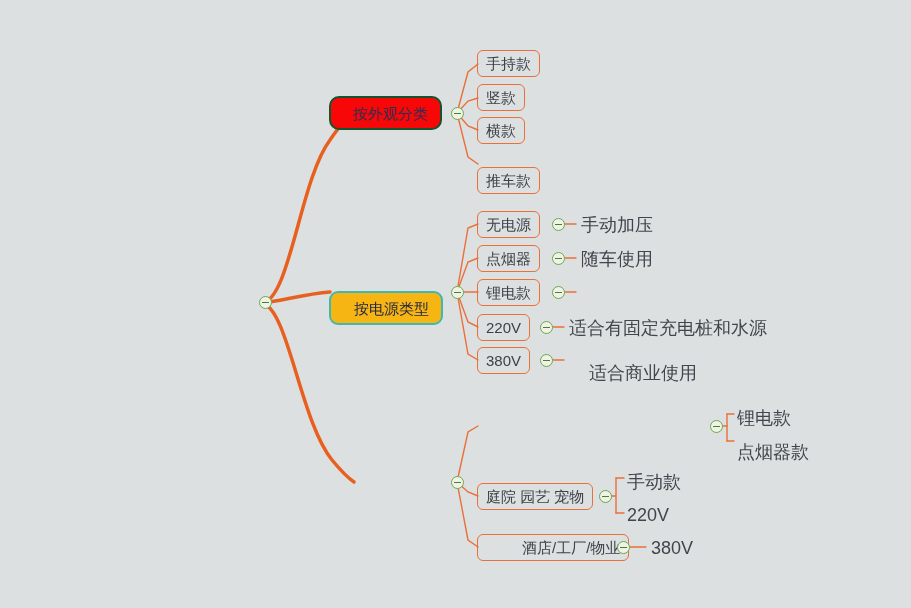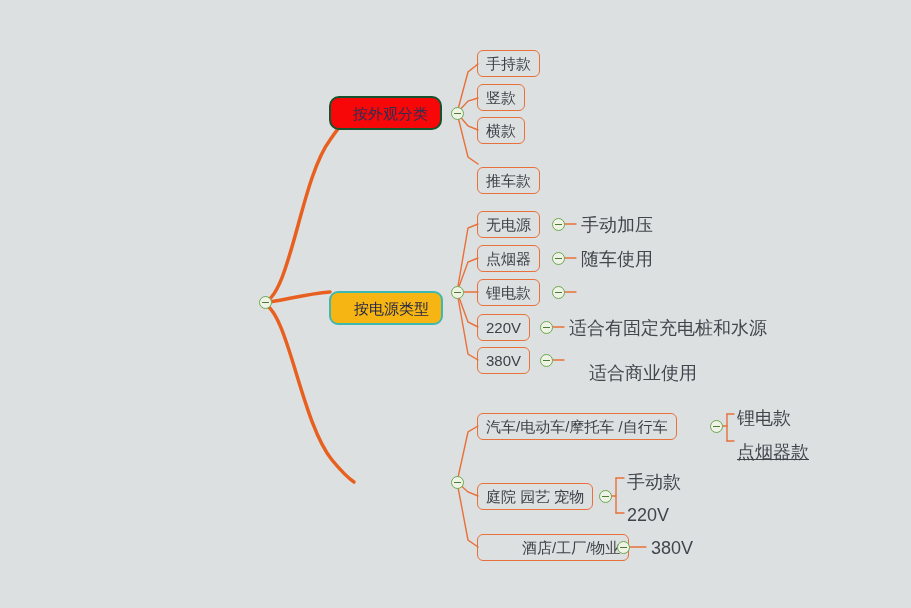--- a/index.html
+++ b/index.html
@@ -252,28 +252,25 @@
   <div class="node leaf" style="left:477px; top:347px;">
     <span>380V</span>
   </div>
   <div class="toggle" style="left:540px; top:354px;"></div>
   <div class="node plain" style="left:589px; top:350px;margin-top:12px;">
     <span>适合商业使用</span>
   </div>
 
   <div class="toggle" style="left:451px; top:476px;"></div>
 
-  <div class="node leaf" style="left:477px; top:413px;">
-    <span>汽车/电动车/摩托车 /自行车</span>
-  </div>
   <div class="toggle" style="left:710px; top:420px;"></div>
   <div class="node plain" style="left:737px; top:407px;">
     <span>锂电款</span>
   </div>
-  <div class="node plain" style="left:737px; top:441px;text-decoration:underline;">
+  <div class="node plain" style="left:737px; top:441px;">
     <span>点烟器款</span>
   </div>
 
   <div class="node leaf" style="left:477px; top:483px;">
     <span>庭院 园艺 宠物</span>
   </div>
   <div class="toggle" style="left:599px; top:490px;"></div>
   <div class="node plain" style="left:627px; top:471px;">
     <span>手动款</span>
   </div>

